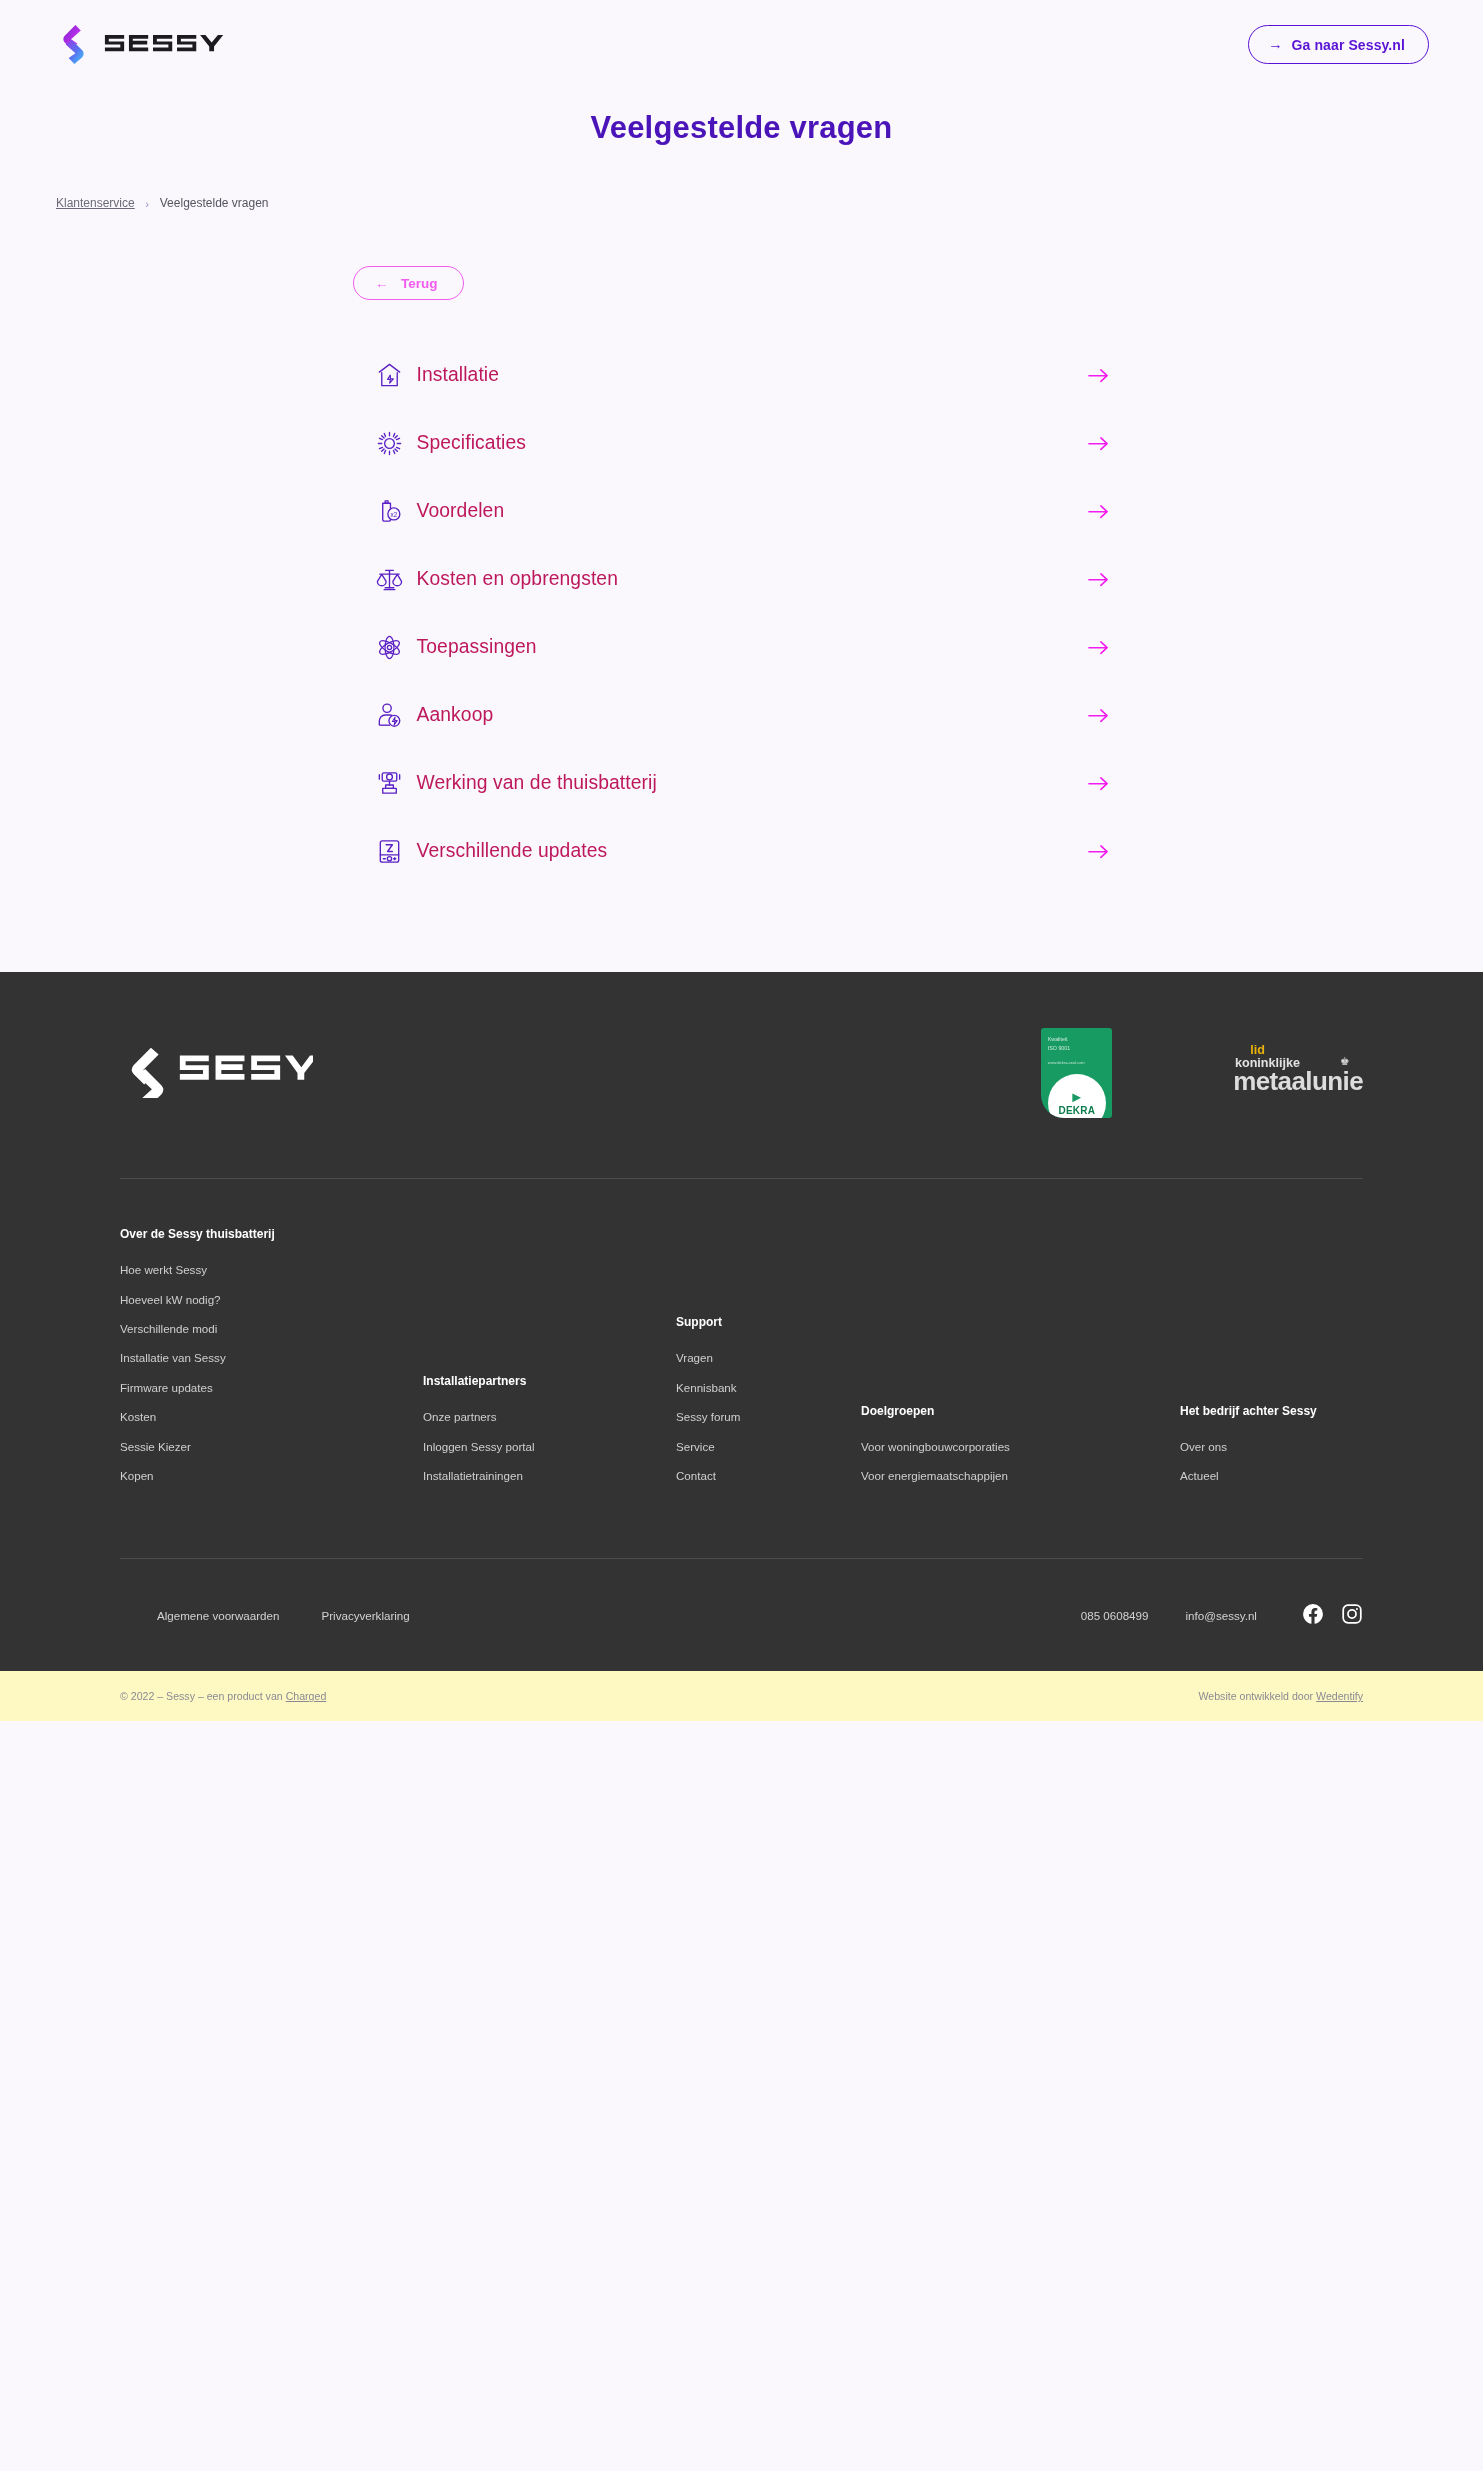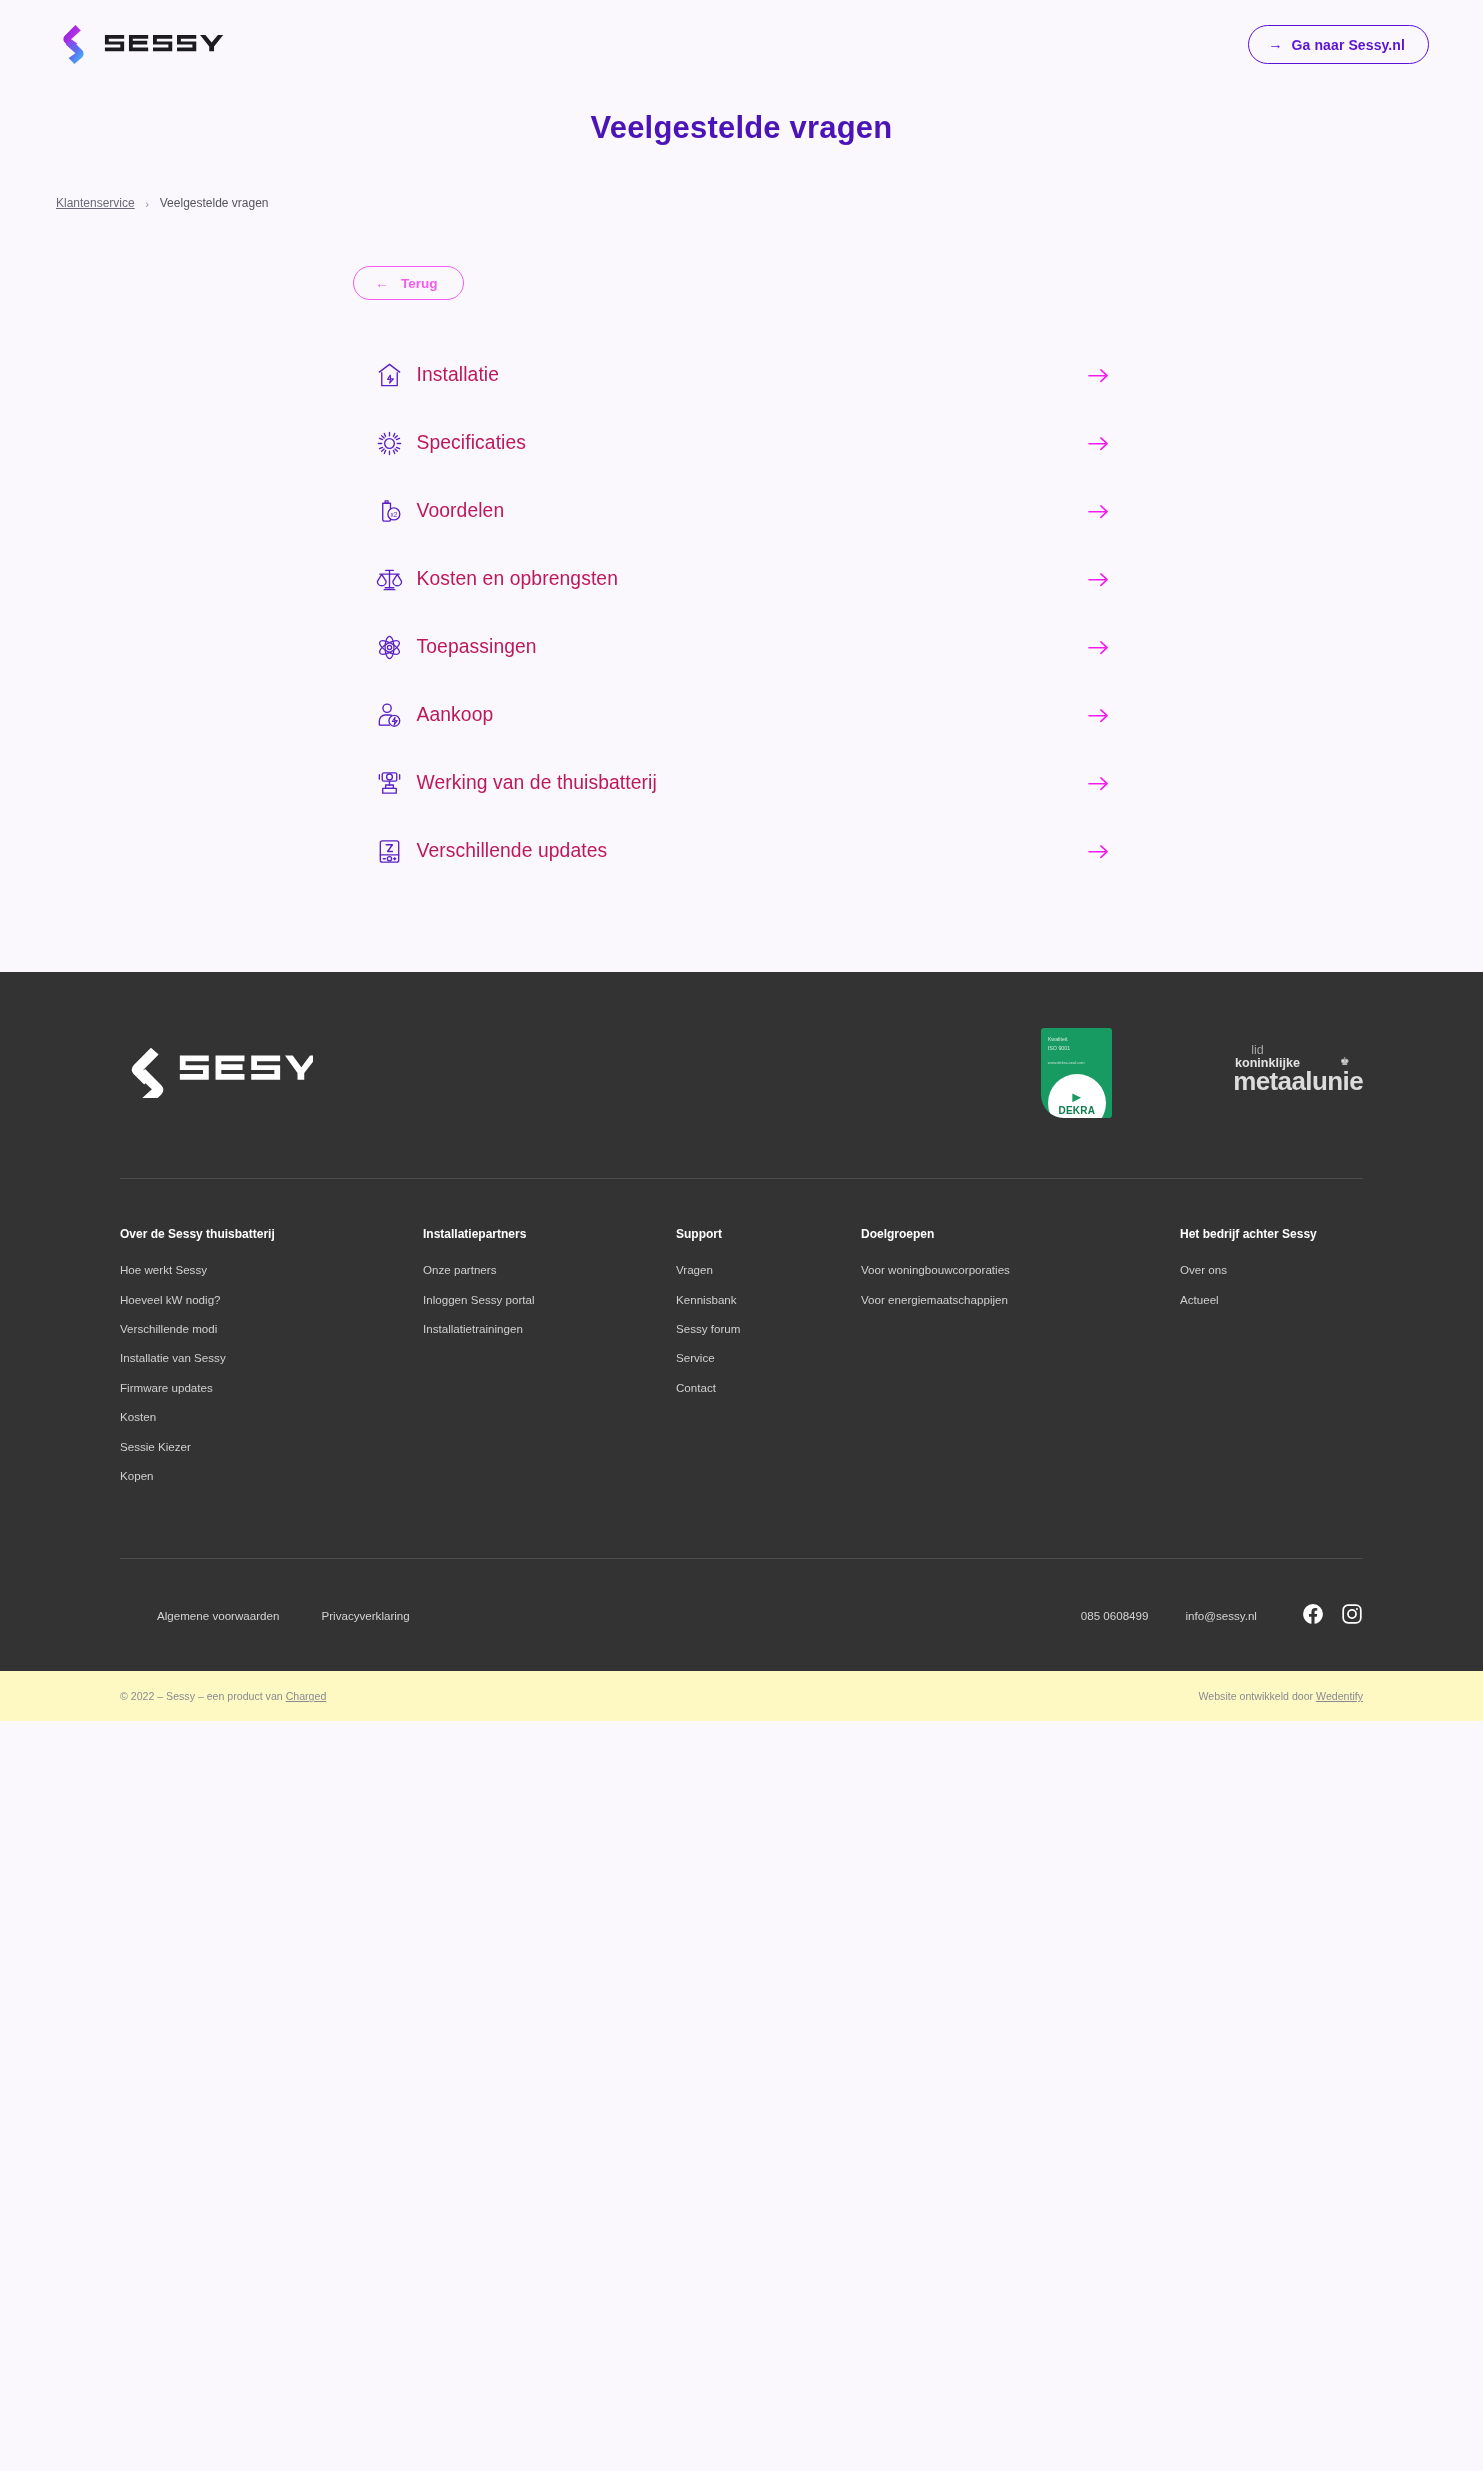--- a/index.html
+++ b/index.html
@@ -155,28 +155,28 @@
   .dekra .url { position: absolute; top: 32px; left: 6.8px; font-size: 4px; color: #bde0d0; }
   .dekra .circ {
     position: absolute; left: 6.8px; bottom: -13.5px;
     width: 58px; height: 58px; border-radius: 50%;
     background: #fff;
     display: flex; flex-direction: column; align-items: center; justify-content: center;
   }
   .dekra .circ .tri { font-size: 14.5px; color: #179b62; line-height: 1; margin-bottom: 1px; }
   .dekra .circ .nm { font-size: 10px; font-weight: 700; color: #0d7d4e; letter-spacing: 0.2px; }
   .metaal { width: 170px; padding-top: 15.4px; text-align: right; position: relative; }
-  .metaal .m1 { font-size: 12.6px; font-weight: 400; color: #a3a3a3; text-align: center; margin-right: 41px; line-height: 1.05; }
+  .metaal .m1 { font-size: 12.6px; font-weight: 700; color: #eab308; text-align: center; margin-right: 41px; line-height: 1.05; }
   .metaal .m2 { font-size: 12.6px; font-weight: 700; color: #e2e2e2; text-align: center; margin-right: 21px; line-height: 1.05; }
   .metaal .m3 { font-size: 26px; font-weight: 700; color: #dcdcdc; letter-spacing: -0.6px; line-height: .95; margin-top: -1px; }
   .metaal .crown { position: absolute; right: 13.5px; top: 27px; font-size: 10.6px; color: #dcdcdc; }
 
   .f-divider { border-top: 1px solid #4c4c4c; margin-top: 60px; }
 
-  .f-cols { display: flex; padding-top: 48px; }
+  .f-cols { display: flex; padding-top: 48px; align-items: flex-end; }
   .f-col-h { font-size: 12px; font-weight: 700; color: #ffffff; margin-bottom: 22px; }
   .f-col a { display: block; font-size: 11.6px; color: #cfcfcf; text-decoration: none; margin-bottom: 16.4px; }
   .c1 { flex: 0 0 303px; }
   .c2 { flex: 0 0 253px; }
   .c3 { flex: 0 0 185px; }
   .c4 { flex: 0 0 319px; }
   .c5 { flex: 0 0 auto; }
 
   .f-divider2 { border-top: 1px solid #4c4c4c; margin-top: 60px; }
 

